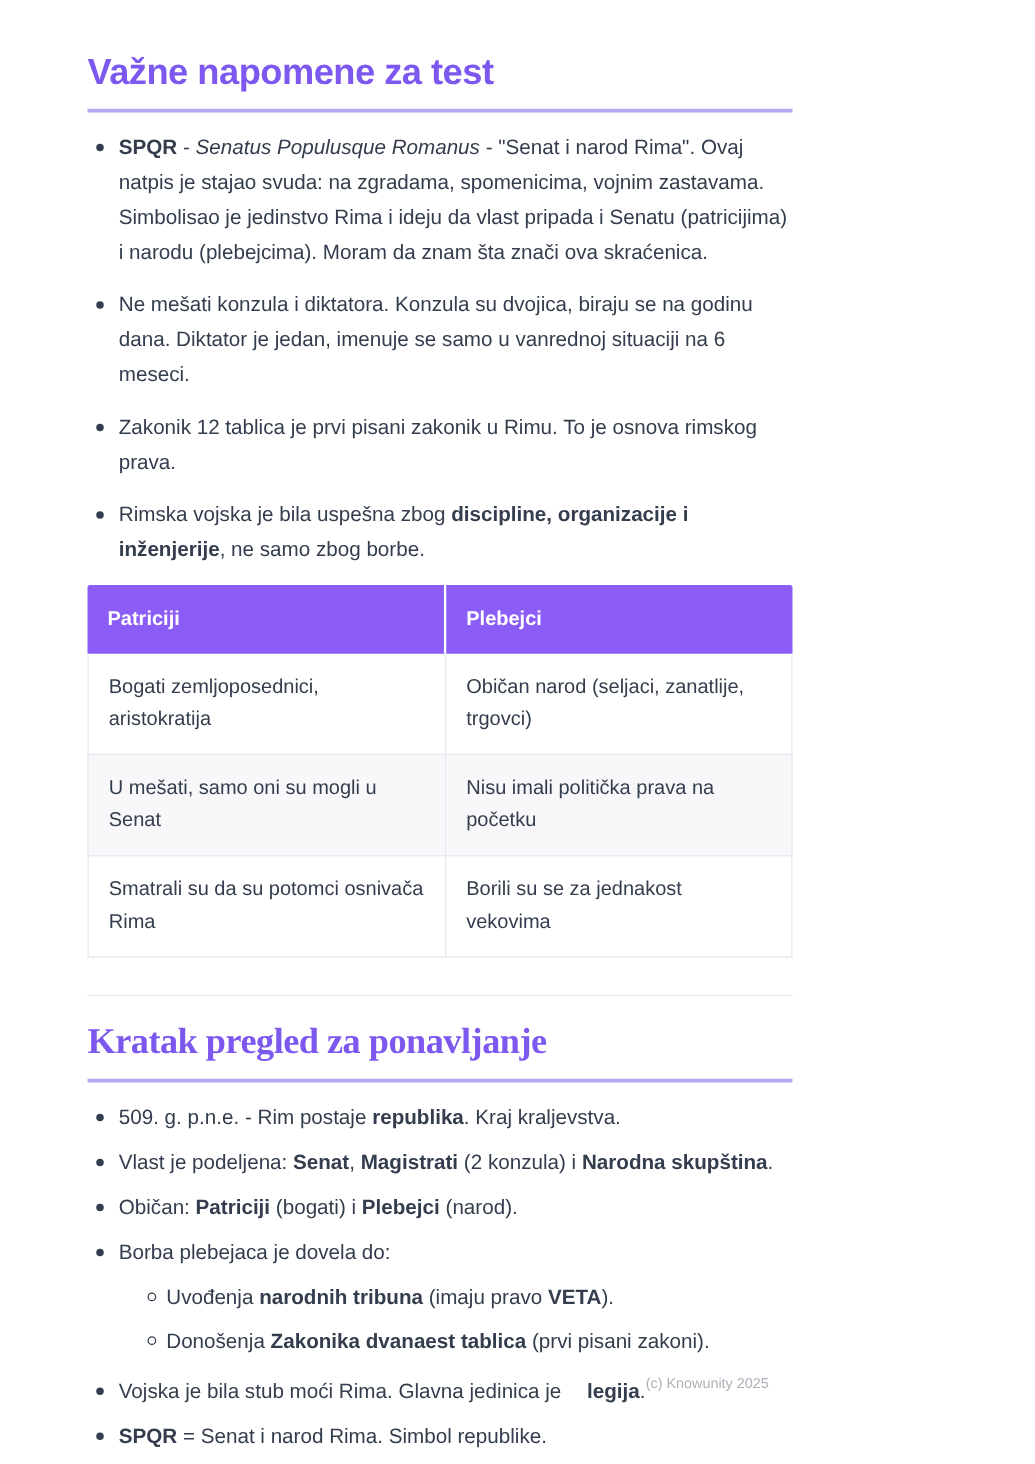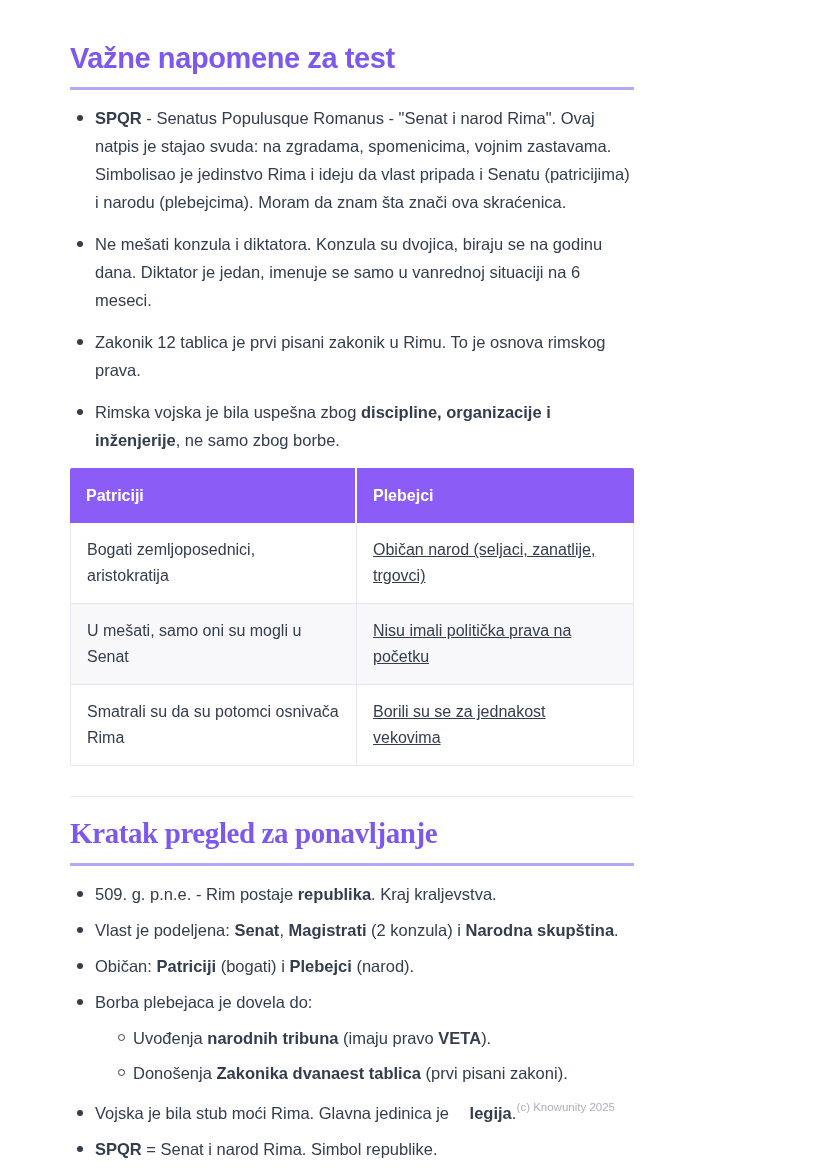--- a/index.html
+++ b/index.html
@@ -85,21 +85,21 @@
     vertical-align: middle;
   }
   table.compare th:first-child { border-right: 2px solid #ffffff; width: 287px; border-radius: 2px 0 0 0; }
   table.compare th:last-child { border-radius: 0 2px 0 0; }
   table.compare td {
     padding: 14px 16px;
     vertical-align: middle;
     border-bottom: 1px solid var(--c-table-border);
   }
   table.compare td:first-child { border-left: 1px solid var(--c-table-border); border-right: 1px solid var(--c-table-border); width: 287px; }
-  table.compare td:last-child { border-right: 1px solid var(--c-table-border); text-decoration: underline; }
+  table.compare td:last-child { border-right: 1px solid var(--c-table-border); }
   table.compare tr.alt td { background: var(--c-row-alt-bg); }
   table.compare tr td { min-height: 73px; }
   hr.section-divider {
     border: none;
     border-top: 1px solid var(--c-divider);
     margin: 30px 0 0 0;
   }
   .footer-copyright {
     position: absolute;
     top: 1101px; right: 53px;
@@ -125,21 +125,21 @@
 </head>
 <body>
 
 <div class="page">
 
   <div class="content">
 
     <h1 class="section-title first">Važne napomene za test</h1>
 
     <ul class="bullets">
-      <li><span style="font-weight: 700;">SPQR</span><span> - </span><span style=" text-align: right;">Senatus Populusque Romanus</span><span> - "Senat i narod Rima". Ovaj natpis je stajao svuda: na zgradama, spomenicima, vojnim zastavama. Simbolisao je jedinstvo Rima i ideju da vlast pripada i Senatu (patricijima) i narodu (plebejcima). Moram da znam šta znači ova skraćenica.</span></li>
+      <li><span style="font-weight: 700;">SPQR</span><span> - </span><span style="font-style: italic; text-align: right;">Senatus Populusque Romanus</span><span> - "Senat i narod Rima". Ovaj natpis je stajao svuda: na zgradama, spomenicima, vojnim zastavama. Simbolisao je jedinstvo Rima i ideju da vlast pripada i Senatu (patricijima) i narodu (plebejcima). Moram da znam šta znači ova skraćenica.</span></li>
       <li><span>Ne mešati konzula i diktatora. Konzula su dvojica, biraju se na godinu dana. Diktator je jedan, imenuje se samo u vanrednoj situaciji na 6 meseci.</span></li>
       <li><span>Zakonik 12 tablica je prvi pisani zakonik u Rimu. To je osnova rimskog prava.</span></li>
       <li><span>Rimska vojska je bila uspešna zbog </span><span style="font-weight: 700;">discipline, organizacije i inženjerije</span><span>, ne samo zbog borbe.</span></li>
     </ul>
 
     <table class="compare">
       <thead>
         <tr>
           <th>Patriciji</th>
           <th>Plebejci</th>

